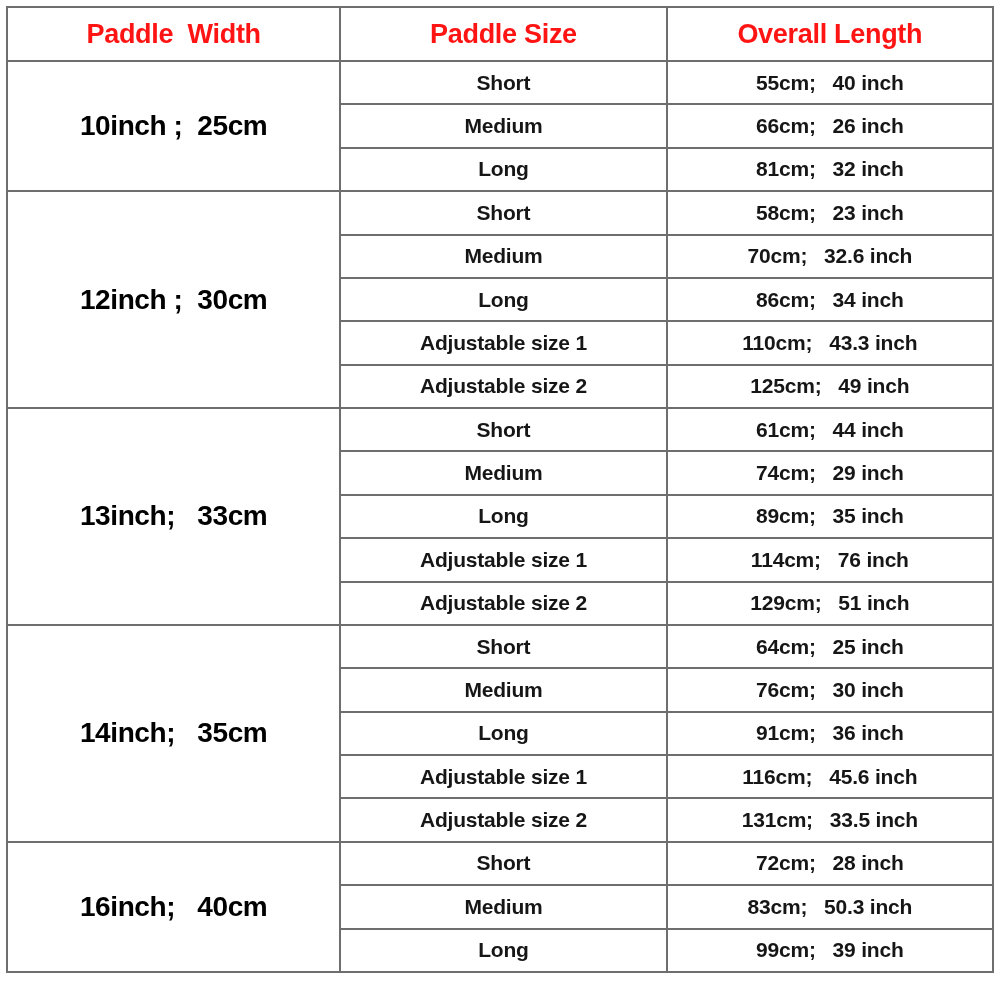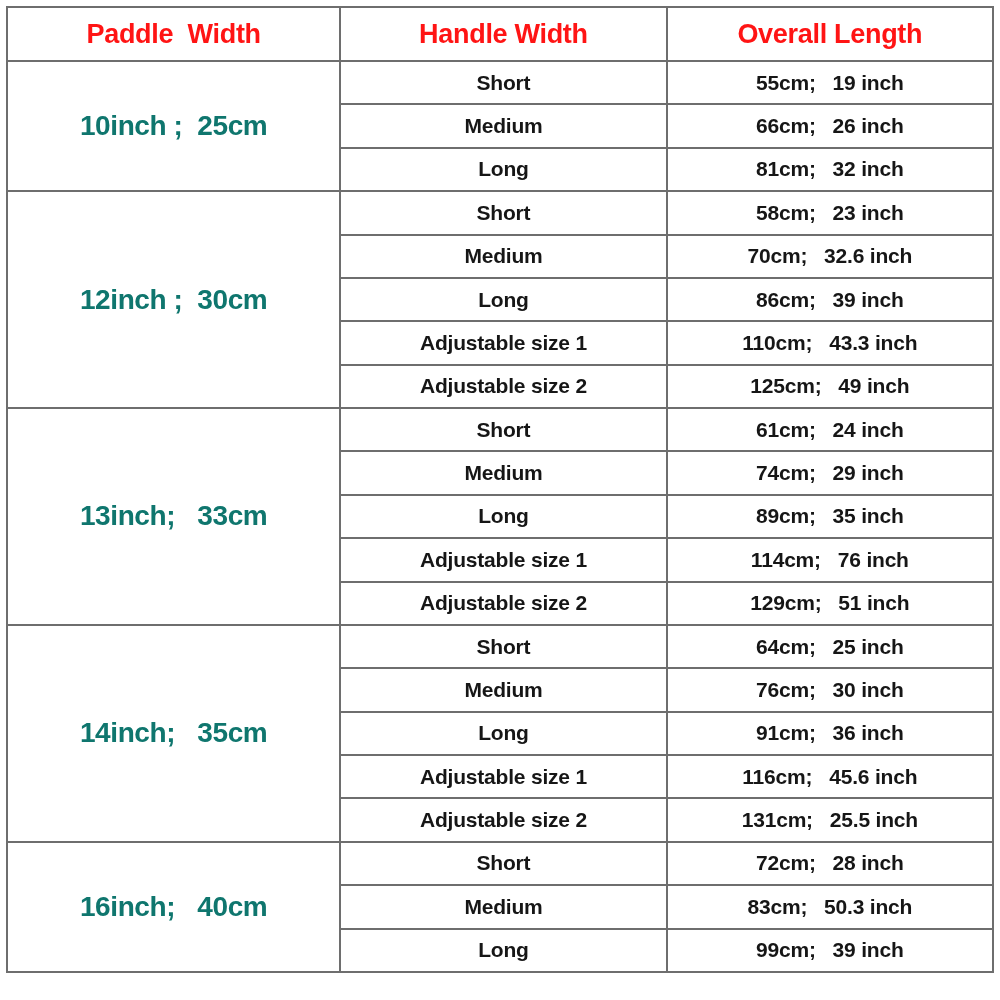--- a/index.html
+++ b/index.html
@@ -38,21 +38,21 @@
     padding: 0;
     overflow: hidden;
   }
   thead th {
     height: 52px;
     color: #ff1414;
     font-size: 27px;
     letter-spacing: -0.3px;
   }
   td.group-cell {
-    color: #0f766e;
+    color: #000000;
     font-size: 28px;
     letter-spacing: -0.4px;
   }
   td.handle-cell,
   td.length-cell {
     color: #161616;
     font-size: 21px;
     letter-spacing: -0.2px;
   }
 </style>
@@ -62,30 +62,30 @@
 <div class="stage">
   <table class="size-table">
     <colgroup>
       <col style="width: 33.8%">
       <col style="width: 33.1%">
       <col style="width: 33.1%">
     </colgroup>
     <thead>
       <tr>
         <th>Paddle  Width</th>
-        <th>Handle Width</th>
+        <th>Paddle Size</th>
         <th>Overall Length</th>
       </tr>
     </thead>
     <tbody>
 
       <tr>
         <td class="group-cell" rowspan="3">10inch ;  25cm</td>
         <td class="handle-cell">Short</td>
-        <td class="length-cell">55cm;   19 inch</td>
+        <td class="length-cell">55cm;   40 inch</td>
       </tr>
       <tr>
         <td class="handle-cell">Medium</td>
         <td class="length-cell">66cm;   26 inch</td>
       </tr>
       <tr>
         <td class="handle-cell">Long</td>
         <td class="length-cell">81cm;   32 inch</td>
       </tr>
 
@@ -93,35 +93,35 @@
         <td class="group-cell" rowspan="5">12inch ;  30cm</td>
         <td class="handle-cell">Short</td>
         <td class="length-cell">58cm;   23 inch</td>
       </tr>
       <tr>
         <td class="handle-cell">Medium</td>
         <td class="length-cell">70cm;   32.6 inch</td>
       </tr>
       <tr>
         <td class="handle-cell">Long</td>
-        <td class="length-cell">86cm;   39 inch</td>
+        <td class="length-cell">86cm;   34 inch</td>
       </tr>
       <tr>
         <td class="handle-cell">Adjustable size 1</td>
         <td class="length-cell">110cm;   43.3 inch</td>
       </tr>
       <tr>
         <td class="handle-cell">Adjustable size 2</td>
         <td class="length-cell">125cm;   49 inch</td>
       </tr>
 
       <tr>
         <td class="group-cell" rowspan="5">13inch;   33cm</td>
         <td class="handle-cell">Short</td>
-        <td class="length-cell">61cm;   24 inch</td>
+        <td class="length-cell">61cm;   44 inch</td>
       </tr>
       <tr>
         <td class="handle-cell">Medium</td>
         <td class="length-cell">74cm;   29 inch</td>
       </tr>
       <tr>
         <td class="handle-cell">Long</td>
         <td class="length-cell">89cm;   35 inch</td>
       </tr>
       <tr>
@@ -145,21 +145,21 @@
       <tr>
         <td class="handle-cell">Long</td>
         <td class="length-cell">91cm;   36 inch</td>
       </tr>
       <tr>
         <td class="handle-cell">Adjustable size 1</td>
         <td class="length-cell">116cm;   45.6 inch</td>
       </tr>
       <tr>
         <td class="handle-cell">Adjustable size 2</td>
-        <td class="length-cell">131cm;   25.5 inch</td>
+        <td class="length-cell">131cm;   33.5 inch</td>
       </tr>
 
       <tr>
         <td class="group-cell" rowspan="3">16inch;   40cm</td>
         <td class="handle-cell">Short</td>
         <td class="length-cell">72cm;   28 inch</td>
       </tr>
       <tr>
         <td class="handle-cell">Medium</td>
         <td class="length-cell">83cm;   50.3 inch</td>

